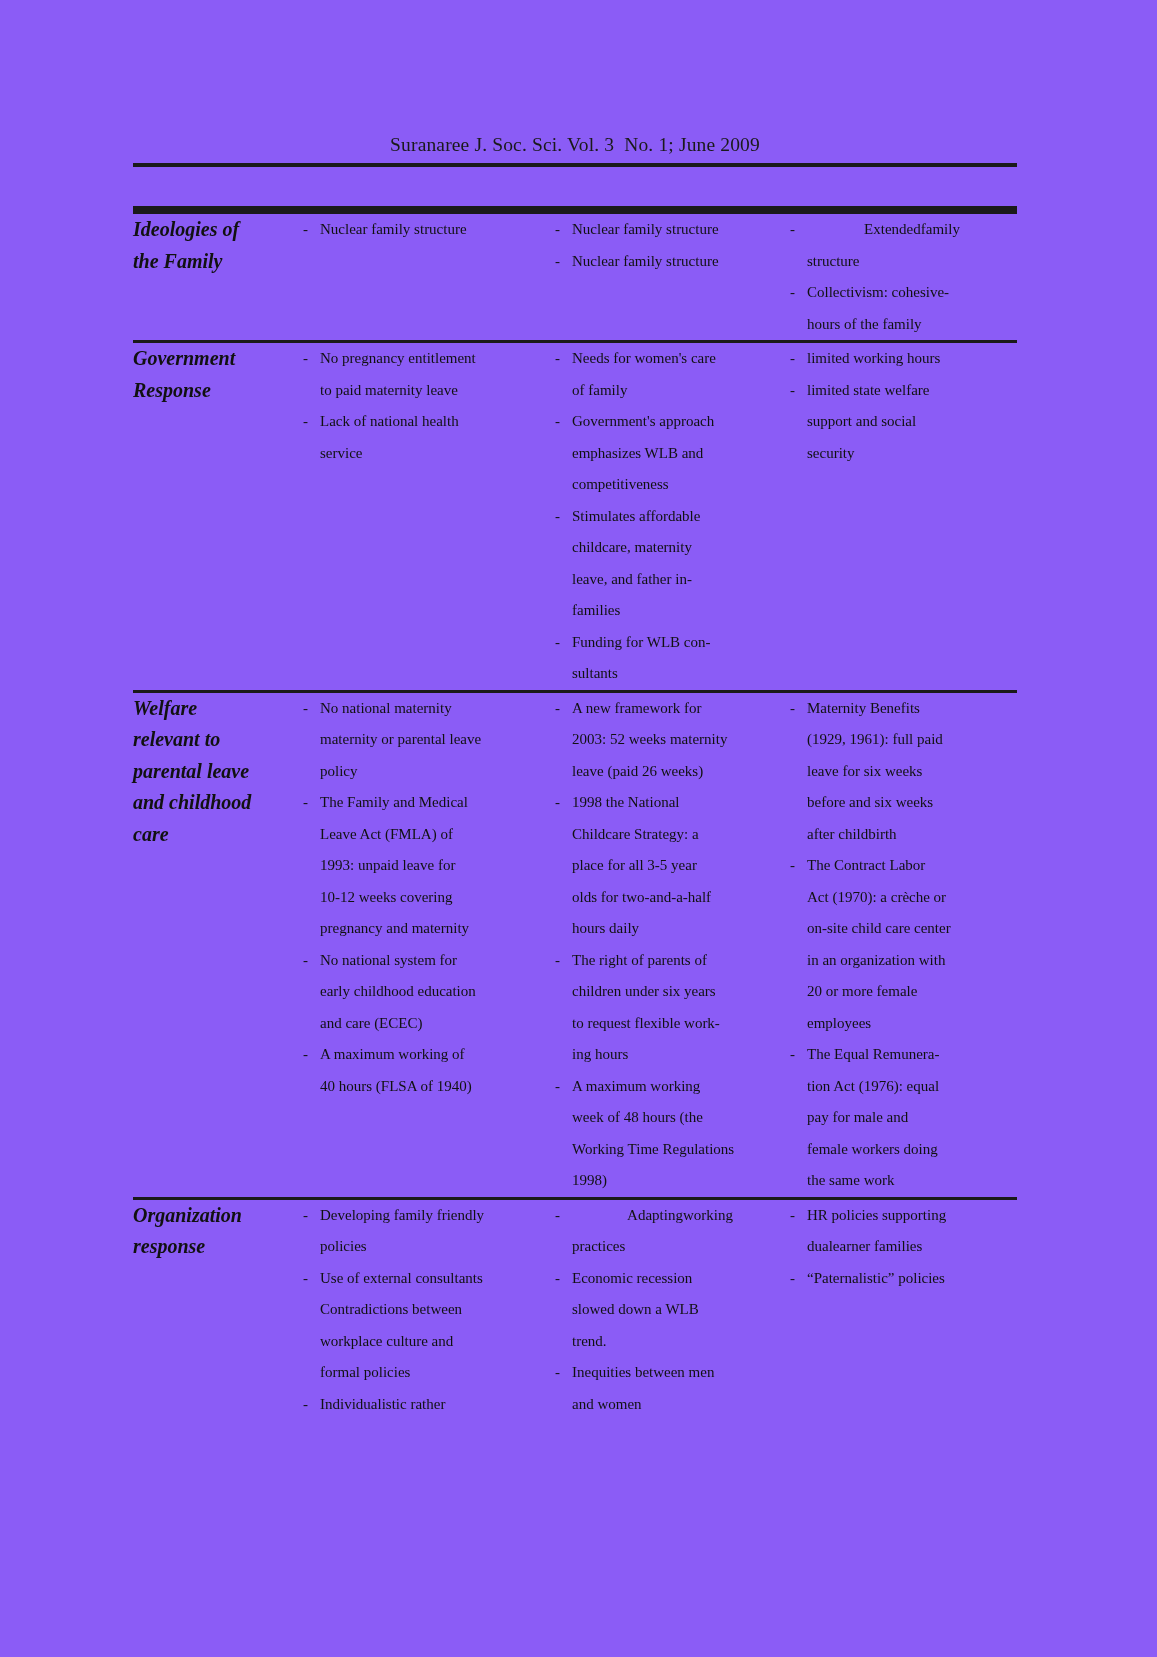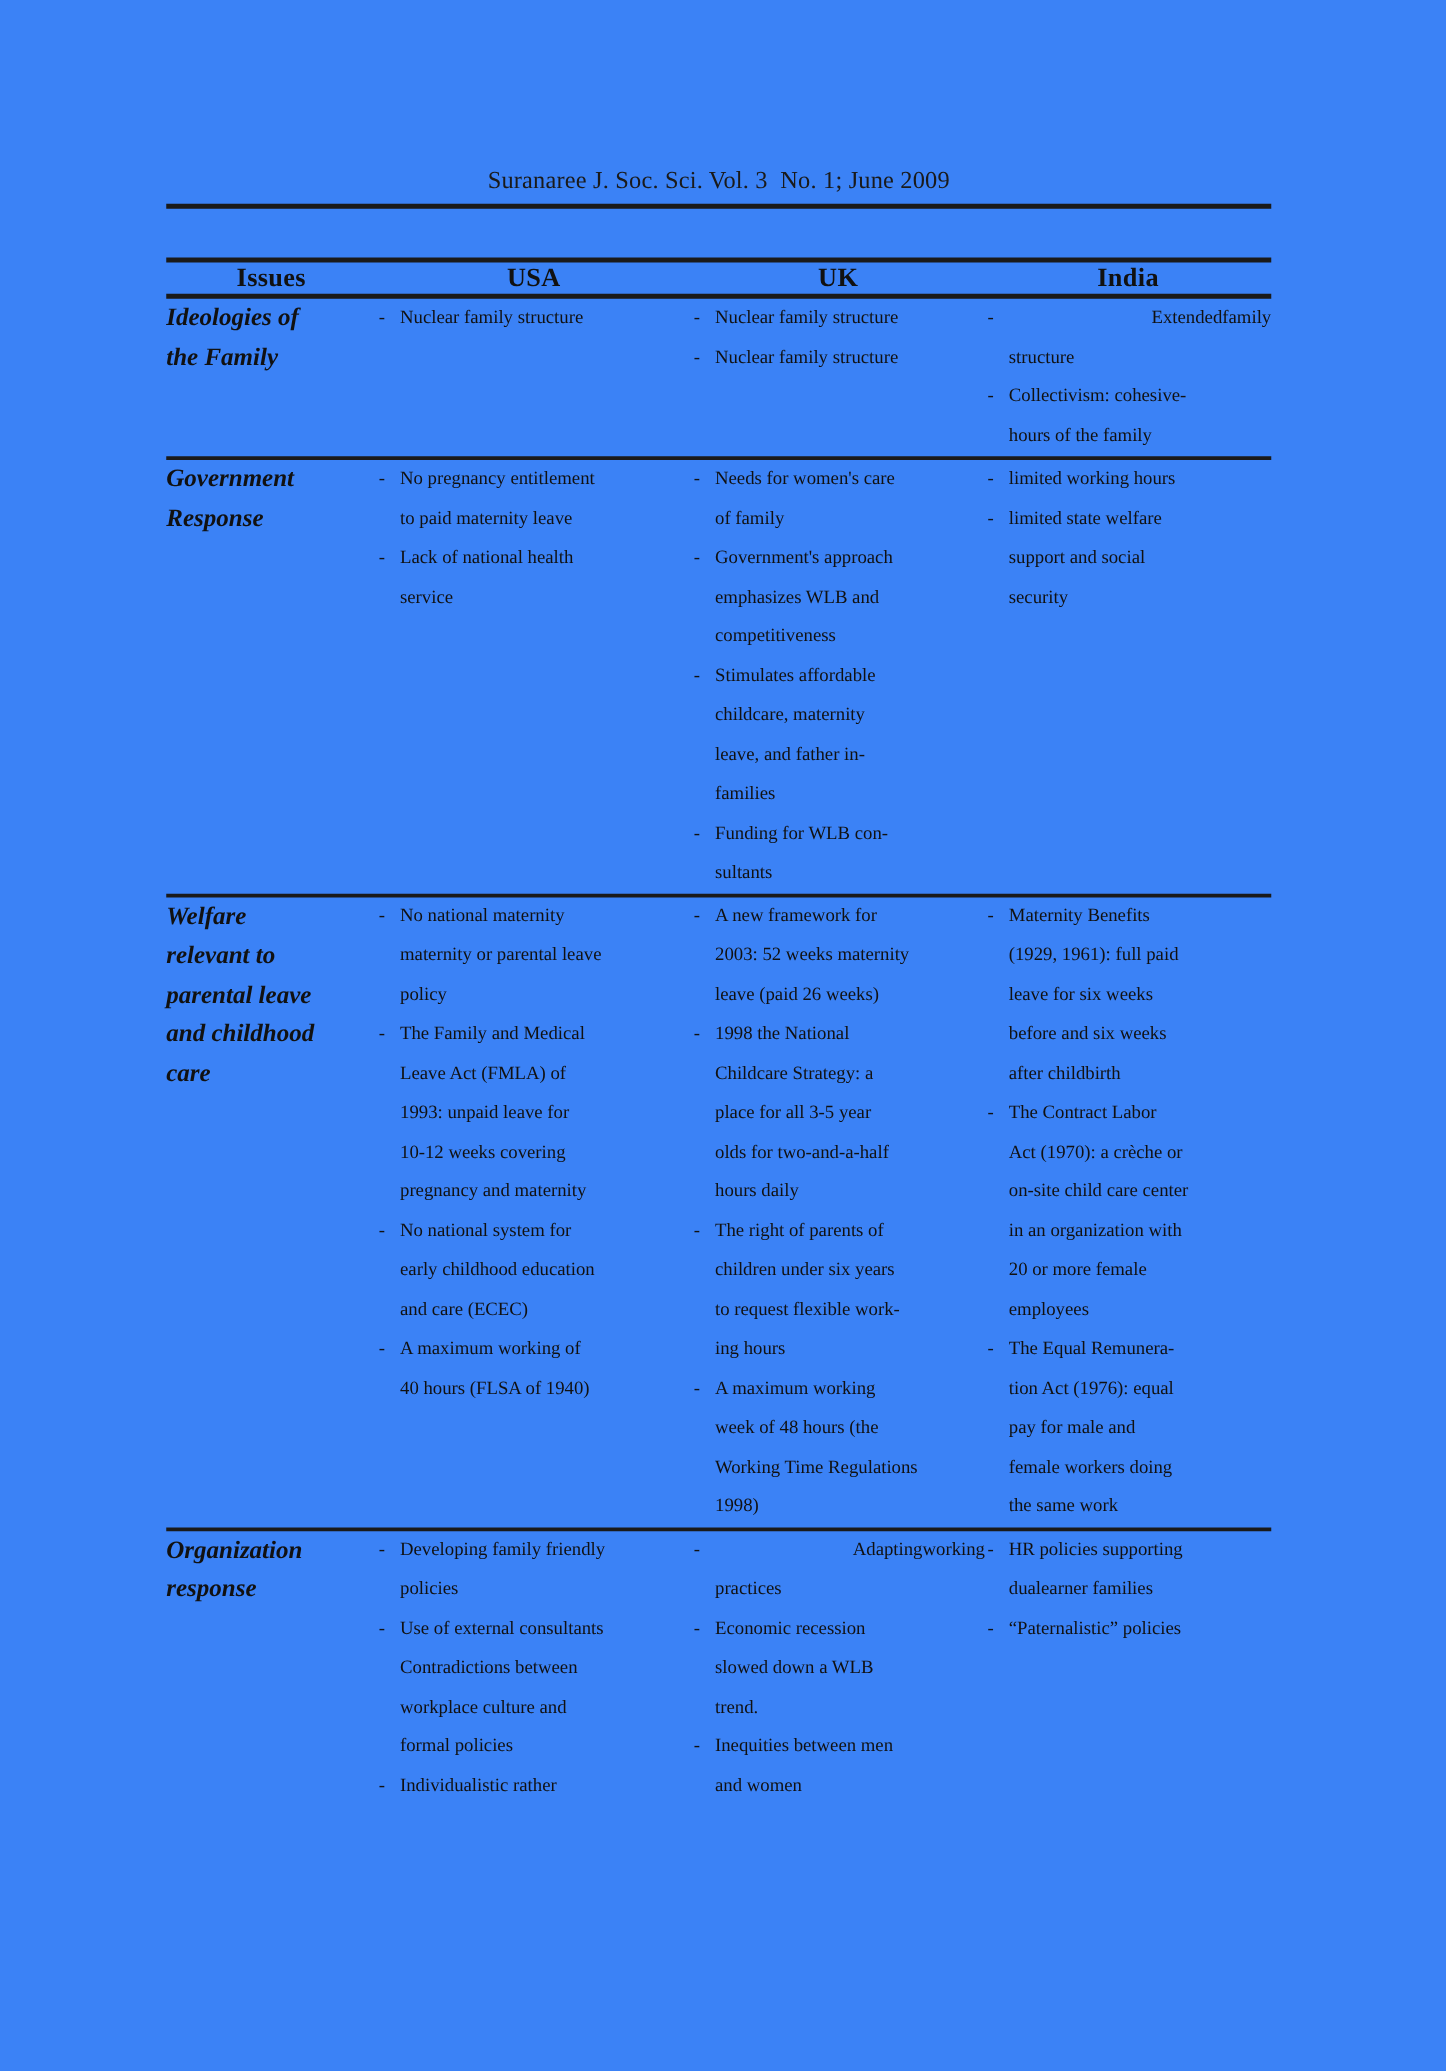--- a/index.html
+++ b/index.html
@@ -14,21 +14,21 @@
     font-family: "Liberation Serif", "DejaVu Serif", serif;
     color: #111111;
     overflow: hidden;
   }
 
   .page {
     position: absolute;
     left: 0; top: 0;
     width: 1157px;
     height: 1657px;
-    background: #3b82f6;
+    background: #8b5cf6;
   }
 
   
   .runhead {
     position: absolute;
     left: 133px;
     top: 134px;
     width: 884px;
     height: 26px;
     display: flex;
@@ -113,21 +113,21 @@
     position: absolute;
     left: 2px;
     top: 0;
   }
   .cell li .ln {
     display: block;
     white-space: nowrap;
   }
   .cell li .ln.just {
     display: flex;
-    justify-content: flex-end;
+    justify-content: center;
     white-space: nowrap;
   }
   .cell li .ln.just > span { display: inline-block; }
 
   
   col.c-issue { width: 168px; }
   col.c-usa   { width: 252px; }
   col.c-uk    { width: 235px; }
   col.c-india { width: 229px; }
 </style>
@@ -147,26 +147,20 @@
       <col class="c-issue">
         <col class="c-usa">
         <col class="c-uk">
         <col class="c-india">
     </colgroup>
     <tbody id="tbody-root">
         <tr>
           <td colspan="4" style="padding: 0px; height: 4px; background: rgb(26, 26, 26); line-height: 0;"></td>
         </tr>
         <tr>
-          <th class="colhead">Issues</th>
-          <th class="colhead">USA</th>
-          <th class="colhead">UK</th>
-          <th class="colhead">India</th>
-        </tr>
-        <tr>
           <td colspan="4" style="padding: 0px; height: 4px; background: rgb(26, 26, 26); line-height: 0;"></td>
         </tr>
         <tr>
           <td class="issue">
             <div>Ideologies of</div>
             <div>the Family</div>
           </td>
           <td class="cell">
             <ul>
               <li>

